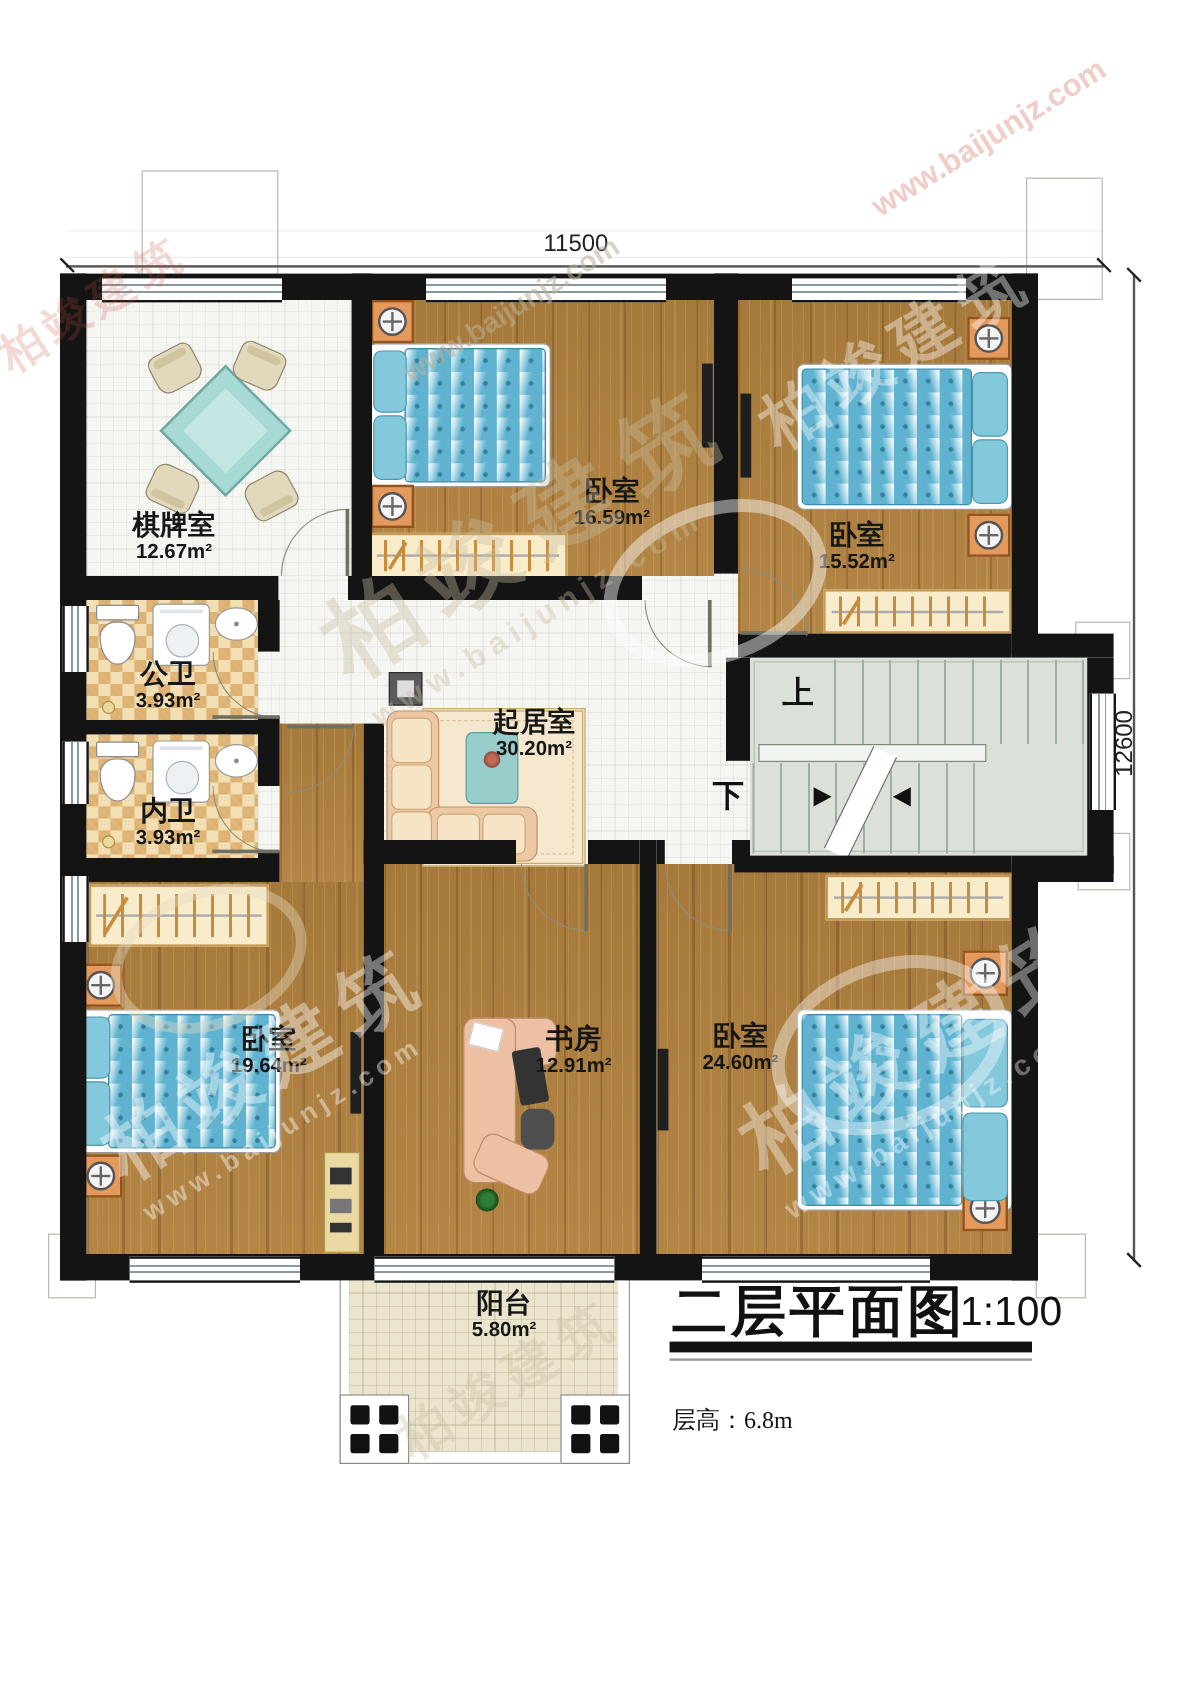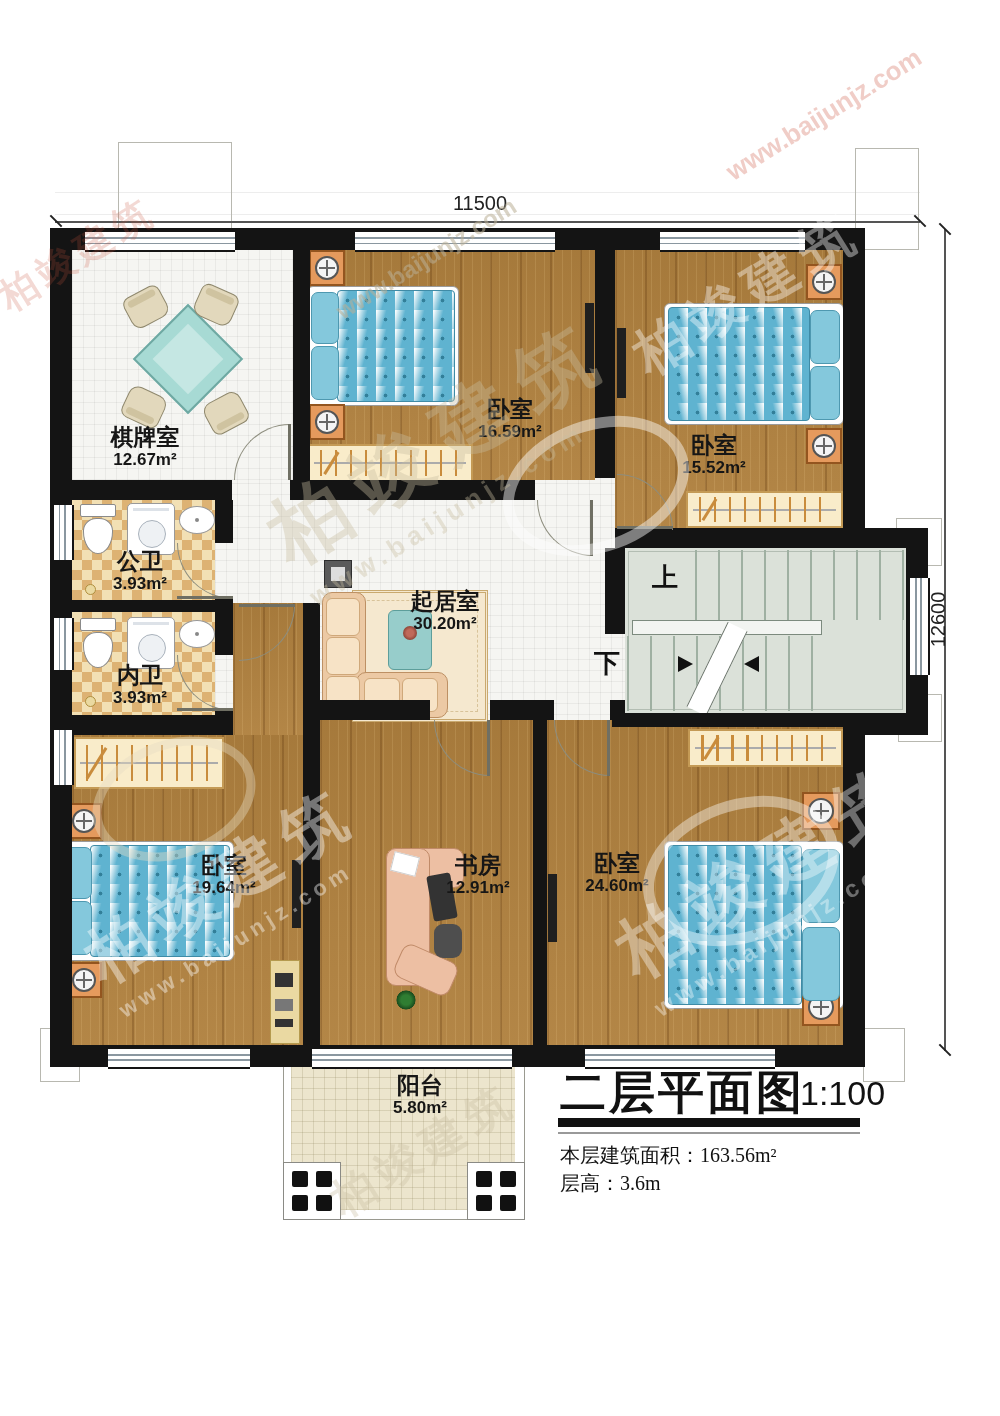--- a/index.html
+++ b/index.html
@@ -375,22 +375,21 @@
   <div class="dimtxt" style="left:430px;top:192px;width:100px;">11500</div>
   <div class="dimline" style="left:944px;top:229px;width:2px;height:822px;"></div>
   <div class="tick" style="left:937px;top:228px;"></div>
   <div class="tick" style="left:937px;top:1049px;"></div>
   <div class="dimtxt" style="left:898px;top:608px;width:80px;transform:rotate(-90deg);">12600</div>
 
   <div id="title-main" style="left:560px;top:1062px;">二层平面图</div>
   <div id="title-scale" style="left:800px;top:1074px;">1:100</div>
   <div class="titlebar" style="left:558px;top:1118px;width:302px;height:9px;"></div>
   <div class="titlebar2" style="left:558px;top:1132px;width:302px;height:2px;"></div>
-  <div class="titleinfo" style="left:560px;top:1142px;">本层建筑面积：163.56m²</div>
-  <div class="titleinfo" style="left:560px;top:1170px;">层高：3.6m</div>
+  <div class="titleinfo" style="left:560px;top:1170px;">层高：6.8m</div>
 
   <div class="swoosh" style="left:500px;top:420px;width:170px;height:110px;border:11px solid rgba(255,255,255,.45);transform:rotate(-20deg);"></div>
   <div class="swoosh" style="left:640px;top:800px;width:180px;height:120px;border:11px solid rgba(255,255,255,.4);transform:rotate(-20deg);"></div>
   <div class="swoosh" style="left:90px;top:740px;width:150px;height:100px;border:9px solid rgba(230,220,195,.4);transform:rotate(-20deg);"></div>
   <div class="wm" style="left:250px;top:500px;font-size:78px;letter-spacing:18px;color:rgba(200,190,160,.38);">
     <div>柏竣建筑</div>
     <div style="font-size:26px;letter-spacing:6px;">www.baijunjz.com</div>
   </div>
   <div class="wm" style="left:330px;top:300px;font-size:24px;color:rgba(185,175,150,.55);">www.baijunjz.com</div>
   <div class="wm" style="left:620px;top:330px;font-size:54px;letter-spacing:10px;color:rgba(255,255,255,.4);">柏竣建筑</div>

